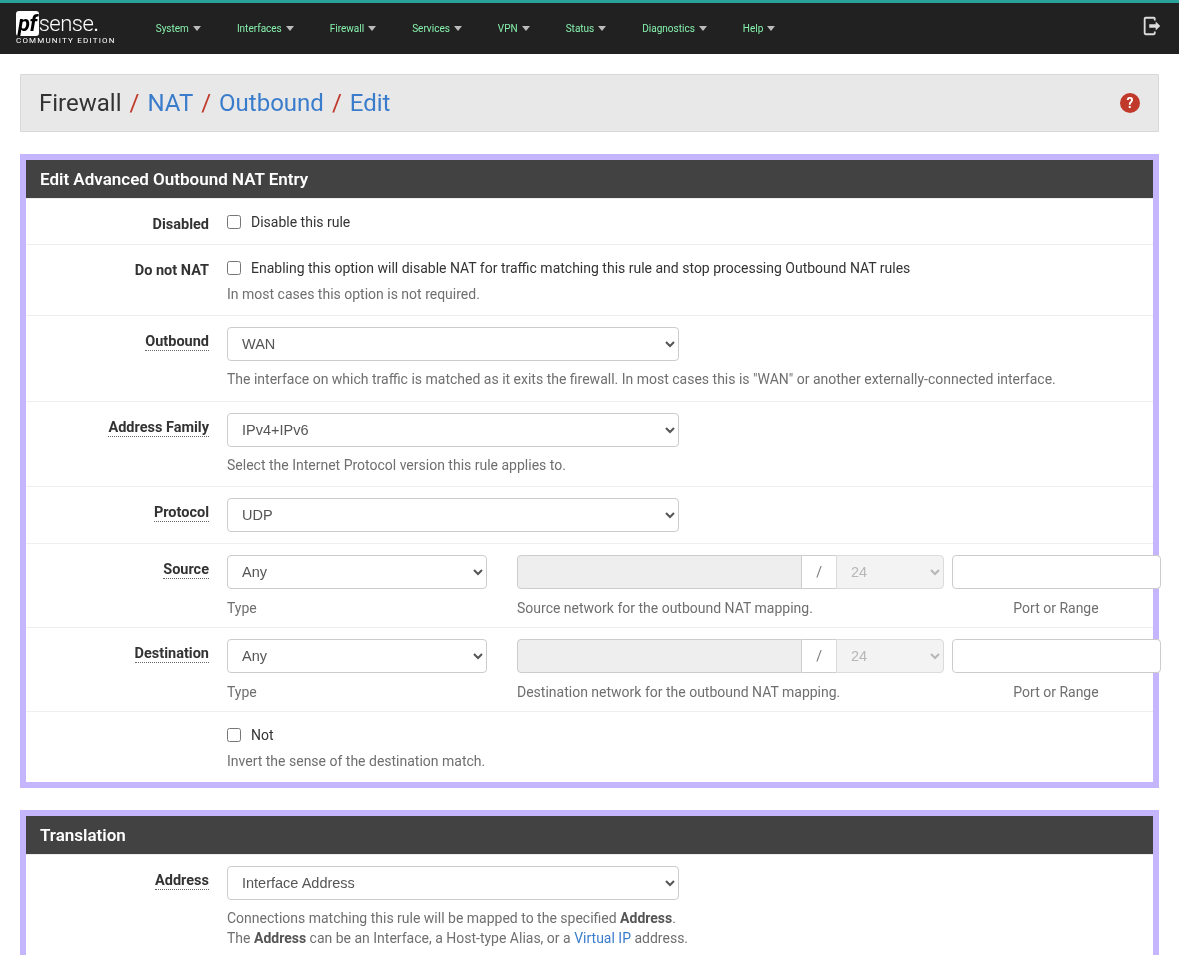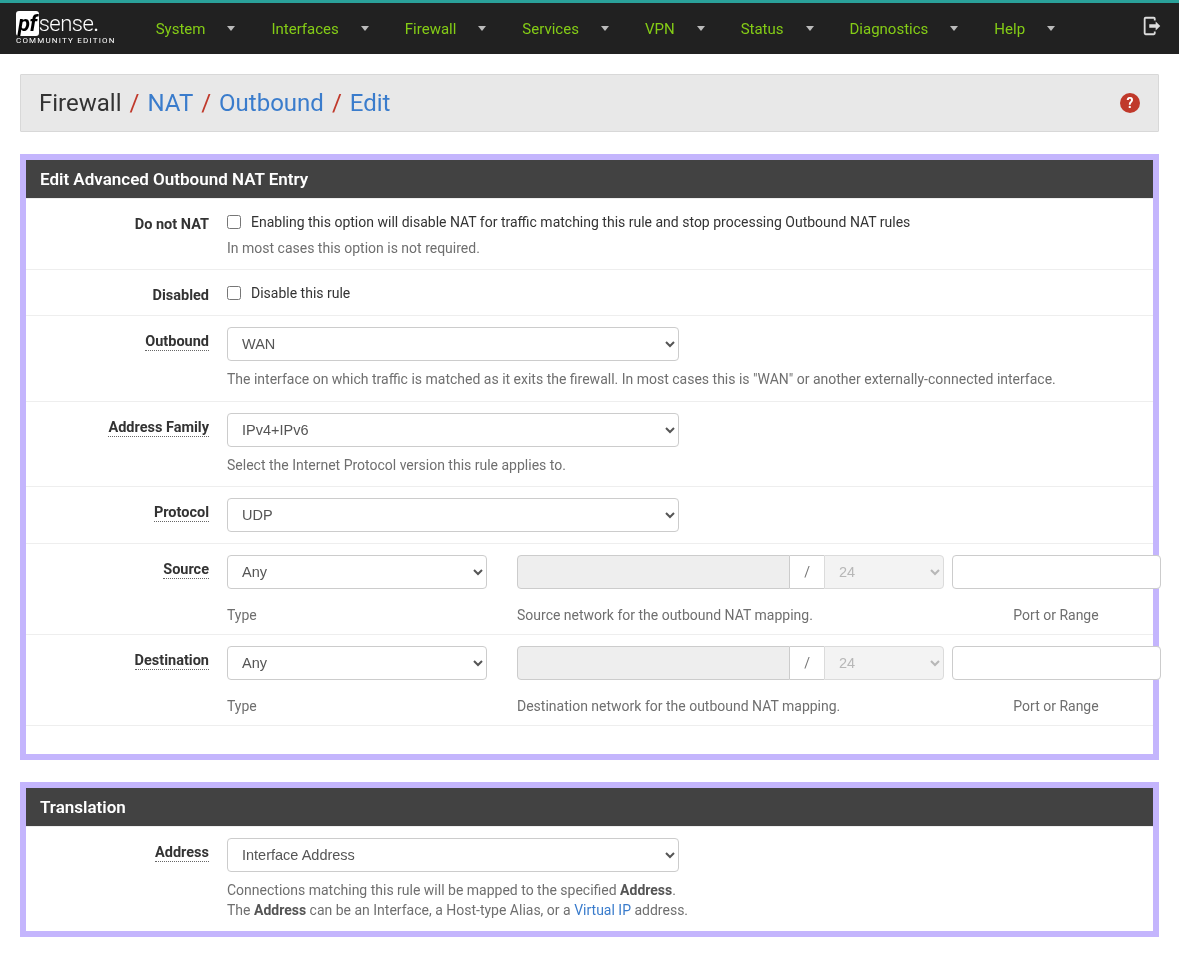--- a/index.html
+++ b/index.html
@@ -31,26 +31,26 @@
     line-height: 1;
   }
   .brand-top { font-size: 22px; font-weight: 400; letter-spacing: -0.5px;}
   .brand-top .pf { background:#fff; color:#000; border-radius:3px; padding:0 2px; font-weight:700; font-style:italic;}
   .brand-top .sense { font-weight:300; }
   .brand-top .dot { color:#fff; }
   .brand-sub { font-size: 8px; letter-spacing: 1.2px; color:#fff; margin-top:2px; text-align:center;}
   .nav-menu { display: flex; align-items: center; gap: 4px; flex:1;}
   .nav-item {
     padding: 14px 16px;
-    color: #84cc16;
-    font-size: 15px;
+    color: #86efac;
+    font-size: 10px;
     cursor: pointer;
     display: flex;
     align-items: center;
-    gap: 22px;
+    gap: 4px;
   }
   .nav-item .caret {
     width: 0; height: 0;
     border-left: 4px solid transparent;
     border-right: 4px solid transparent;
     border-top: 5px solid #bbb;
   }
   .nav-right { margin-left:auto; color:#ccc; font-size:20px; cursor:pointer; }
   .logout-svg { width:22px; height:22px; fill:#ddd; }
   
@@ -131,23 +131,23 @@
   .w-452 { width: 452px; }
   .src-dst-row { display:flex; gap:30px; align-items: flex-start; }
   .src-type { width:260px; }
   .src-net { flex:1; display:flex; align-items:center; gap:0;}
   .src-net input { flex:1; border-top-right-radius:0; border-bottom-right-radius:0;}
   .src-net .slash {
     border:1px solid #ccc; border-left:none; border-right:none;
     height:34px; display:flex; align-items:center; padding:0 14px;
     background:#fff; color:#777;
   }
-  .src-net select { width:120px; border-top-left-radius:0; border-bottom-left-radius:0;}
+  .src-net select { width:108px; border-top-left-radius:0; border-bottom-left-radius:0;}
   .src-port { width:164px;align-items:center; }
-  .sub-label { color:#6f6f6f; font-size:14px; margin-top:18px; }
+  .sub-label { color:#6f6f6f; font-size:14px; margin-top:11px; }
   .col { display:flex; flex-direction:column; }
 </style>
 </head>
 <body>
 
 <div class="topbar-border"></div>
 
 <div class="navbar">
   <div class="brand">
     <div class="brand-top">
@@ -208,37 +208,37 @@
       <span class="sep">/</span>
       <a>Edit</a>
     </div>
     <div class="help-badge">?</div>
   </div>
 
   <div class="panel">
     <div class="panel-heading">Edit Advanced Outbound NAT Entry</div>
 
     <div class="form-row">
+      <div class="form-label"><span>Disabled</span></div>
+      <div class="form-body">
+        <div class="checkbox-line">
+          <input type="checkbox" style="">
+          <span>Disable this rule</span>
+        </div>
+      </div>
+    </div>
+
+    <div class="form-row">
       <div class="form-label"><span>Do not NAT</span></div>
       <div class="form-body">
         <div class="checkbox-line">
           <input type="checkbox" style="">
           <span>Enabling this option will disable NAT for traffic matching this rule and stop processing Outbound NAT rules</span>
         </div>
         <div class="help-text">In most cases this option is not required.</div>
-      </div>
-    </div>
-
-    <div class="form-row">
-      <div class="form-label"><span>Disabled</span></div>
-      <div class="form-body">
-        <div class="checkbox-line">
-          <input type="checkbox" style="">
-          <span>Disable this rule</span>
-        </div>
       </div>
     </div>
 
     <div class="form-row">
       <div class="form-label underlined"><span>Outbound</span></div>
       <div class="form-body">
         <select class="form-control w-452">
           <option>WAN</option>
         </select>
         <div class="help-text">The interface on which traffic is matched as it exits the firewall. In most cases this is "WAN" or another externally-connected interface.</div>
@@ -307,20 +307,27 @@
           <div class="col src-port">
             <input class="form-control" style="">
             <div class="sub-label">Port or Range</div>
           </div>
         </div>
       </div>
     </div>
 
     <div class="form-row">
       <div class="form-label"></div>
+      <div class="form-body">
+        <div class="checkbox-line">
+          <input type="checkbox" style="">
+          <span>Not</span>
+        </div>
+        <div class="help-text">Invert the sense of the destination match.</div>
+      </div>
     </div>
   </div>
 
   <div class="panel">
     <div class="panel-heading">Translation</div>
 
     <div class="form-row">
       <div class="form-label underlined"><span>Address</span></div>
       <div class="form-body">
         <select class="form-control w-452"><option>Interface Address</option></select>

